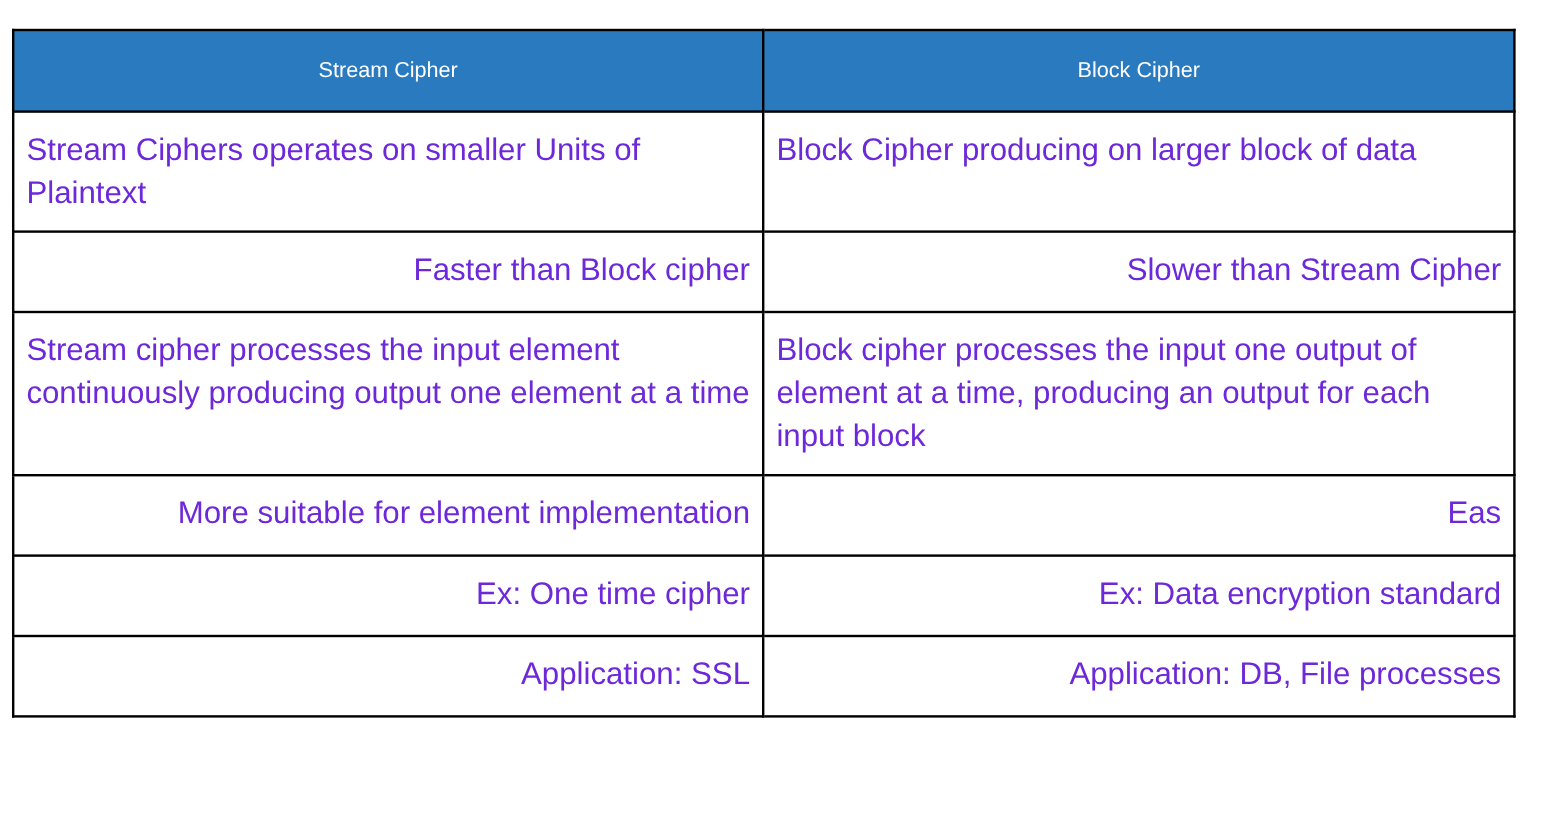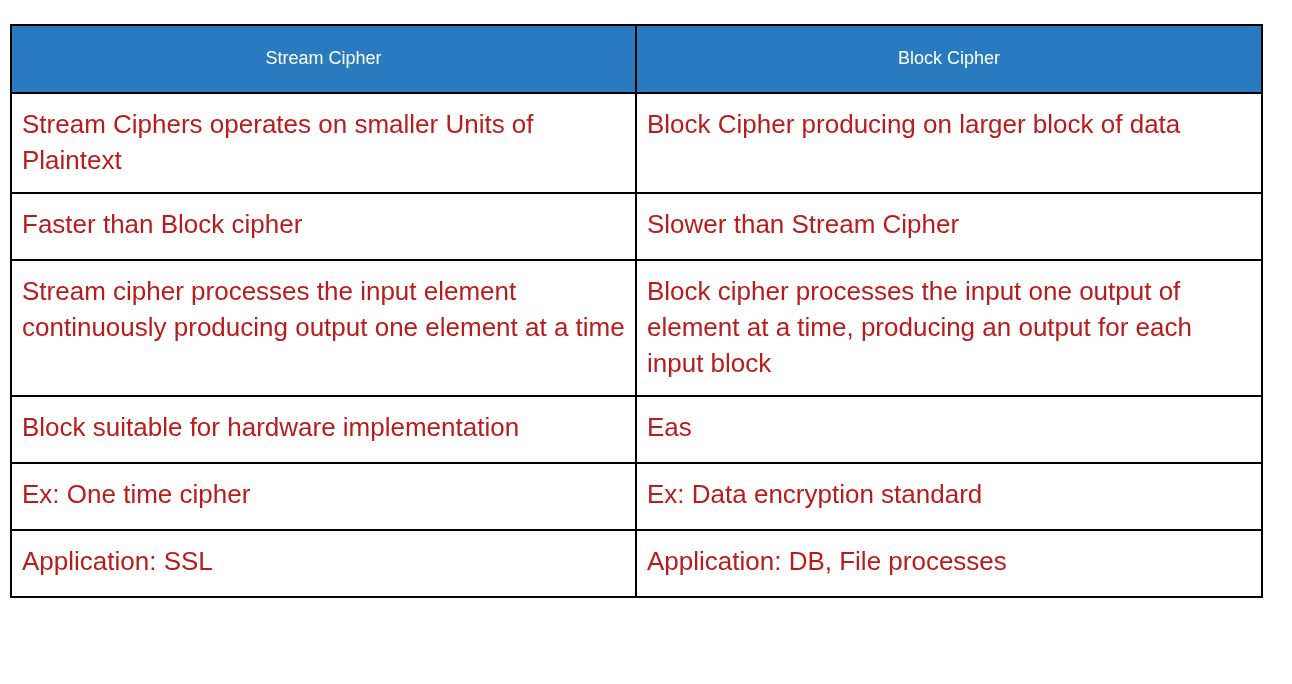--- a/index.html
+++ b/index.html
@@ -38,29 +38,29 @@
     font-size: 18px;
     line-height: 64px;
     height: 68px;
     text-align: center;
     padding: 0;
     white-space: nowrap;
   }
 
   #comparison-table tbody td {
     background: #ffffff;
-    color: #b91c1c;
+    color: #6d28d9;
     font-size: 26px;
     line-height: 36px;
     padding: 12px 10px 14px 10px;
     text-align: left;
   }
 
   #comparison-table tbody tr.r-tall td { height: 99px; }
-  #comparison-table tbody tr.r-std  td { height: 67px; }
+  #comparison-table tbody tr.r-std  td { height: 67px; text-align: right; }
   #comparison-table tbody tr.r-xtall td { height: 135px; border-radius: 26px; }
 </style>
 </head>
 <body>
 
 <table id="comparison-table">
   <colgroup>
     <col class="col-left">
     <col class="col-right">
   </colgroup>
@@ -77,21 +77,21 @@
     </tr>
     <tr class="r-std">
       <td>Faster than Block cipher</td>
       <td>Slower than Stream Cipher</td>
     </tr>
     <tr class="r-xtall">
       <td>Stream cipher processes the input element continuously producing output one element at a time</td>
       <td>Block cipher processes the input one output of element at a time, producing an output for each input block</td>
     </tr>
     <tr class="r-std">
-      <td>Block suitable for hardware implementation</td>
+      <td>More suitable for element implementation</td>
       <td>Eas</td>
     </tr>
     <tr class="r-std">
       <td>Ex: One time cipher</td>
       <td>Ex: Data encryption standard</td>
     </tr>
     <tr class="r-std">
       <td>Application: SSL</td>
       <td>Application: DB, File processes</td>
     </tr>

